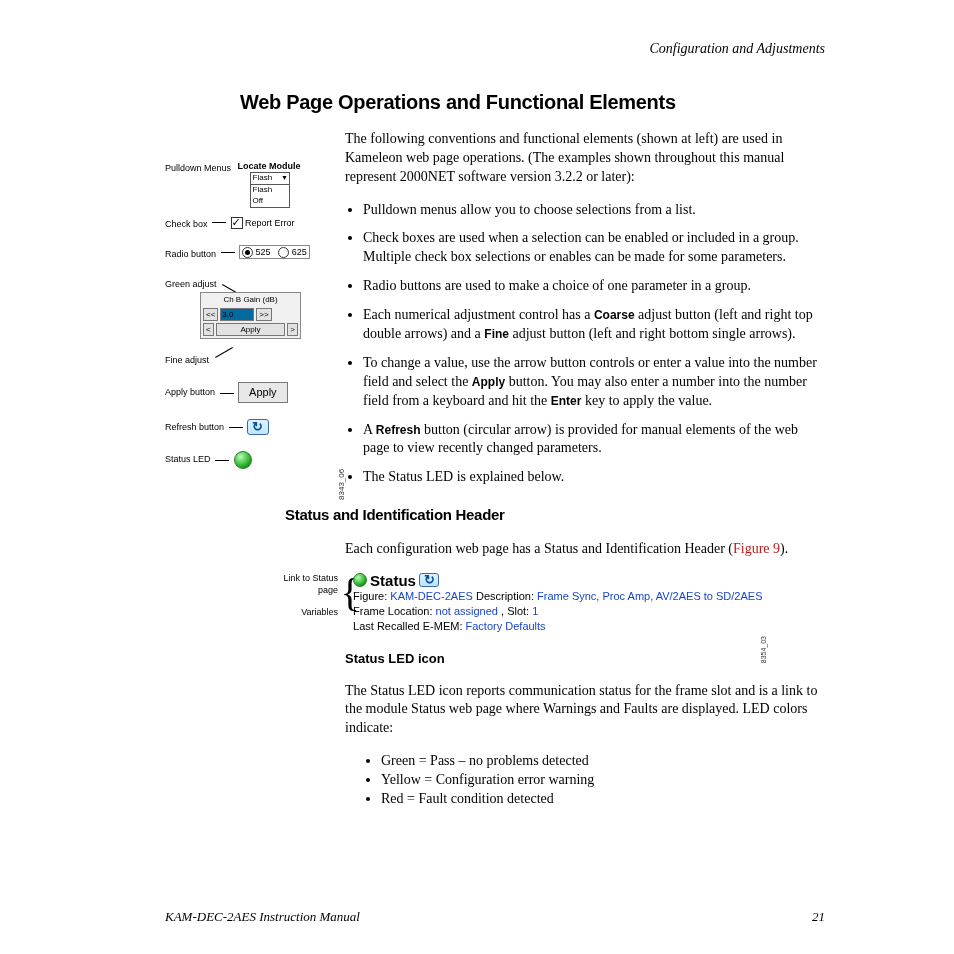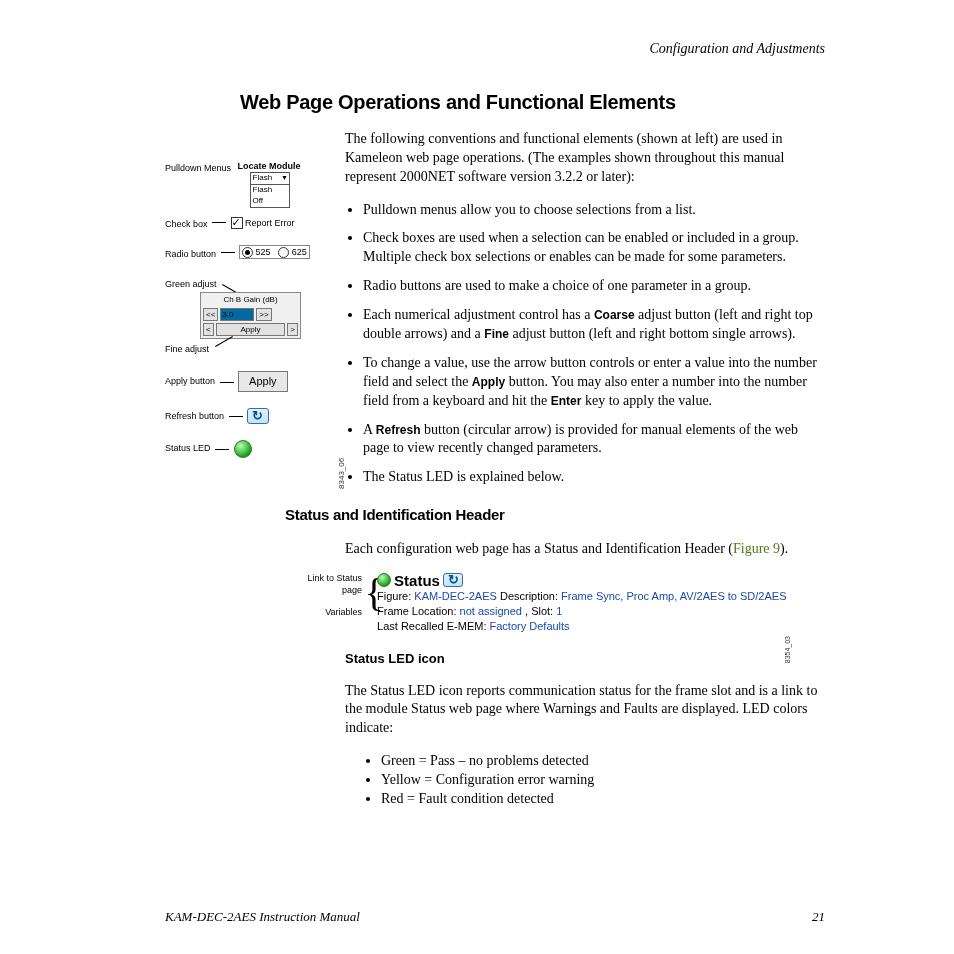--- a/index.html
+++ b/index.html
@@ -67,21 +67,21 @@
     margin: 6px 0 0 18px;
     padding-left: 18px;
   }
   .bold-sans { font-family: Arial, Helvetica, sans-serif; font-weight: bold; font-size: 12px; }
   .figcap {
     font-style: italic;
     font-family: "Palatino Linotype", serif;
     font-size: 11px;
     margin-top: 10px;
   }
-  .link { color: #4d7c0f; }
+  .link { color: #b91c1c; }
   .footer {
     position: absolute;
     left: 165px;
     bottom: 28px;
     width: 660px;
     font-style: italic;
     font-family: "Palatino Linotype", serif;
     font-size: 13px;
   }
   .footer .pg { float: right; font-style: italic; }
@@ -236,21 +236,20 @@
     font-family: Arial, Helvetica, sans-serif;
     font-size: 9px;
   }
   .diagram2 .leftlabels {
     display: inline-block;
     width: 58px;
     text-align: right;
     vertical-align: top;
     font-size: 9px;
     line-height: 12px;
-    margin-left: 24px;
   }
   .diagram2 .brace {
     display: inline-block;
     width: 10px;
     vertical-align: top;
     font-size: 40px;
     line-height: 34px;
     position: relative;
     top: 4px;
     font-family: "Times New Roman", serif;
@@ -329,21 +328,21 @@
         &nbsp;
         <span class="radio-img"></span>
         <span>625</span>
       </span>
     </div>
 
     <div class="row" style="margin-bottom:2px;">
       <span class="lbl">Green adjust</span>
       <span class="conn" style="transform:rotate(30deg);width:20px;vertical-align:bottom;"></span>
     </div>
-    <div class="row" style="margin-bottom:2px;">
+    <div class="row" style="margin-bottom:13px;">
       <span class="coarse-box" style="margin-left:35px;">
         <div class="title">Ch B Gain (dB)</div>
         <div class="rowa">
           <button>&lt;&lt;</button>
           <input value="3.0" style="">
           <button>&gt;&gt;</button>
         </div>
         <div class="rowb">
           <button>&lt;</button>
           <button style="flex:1">Apply</button>

